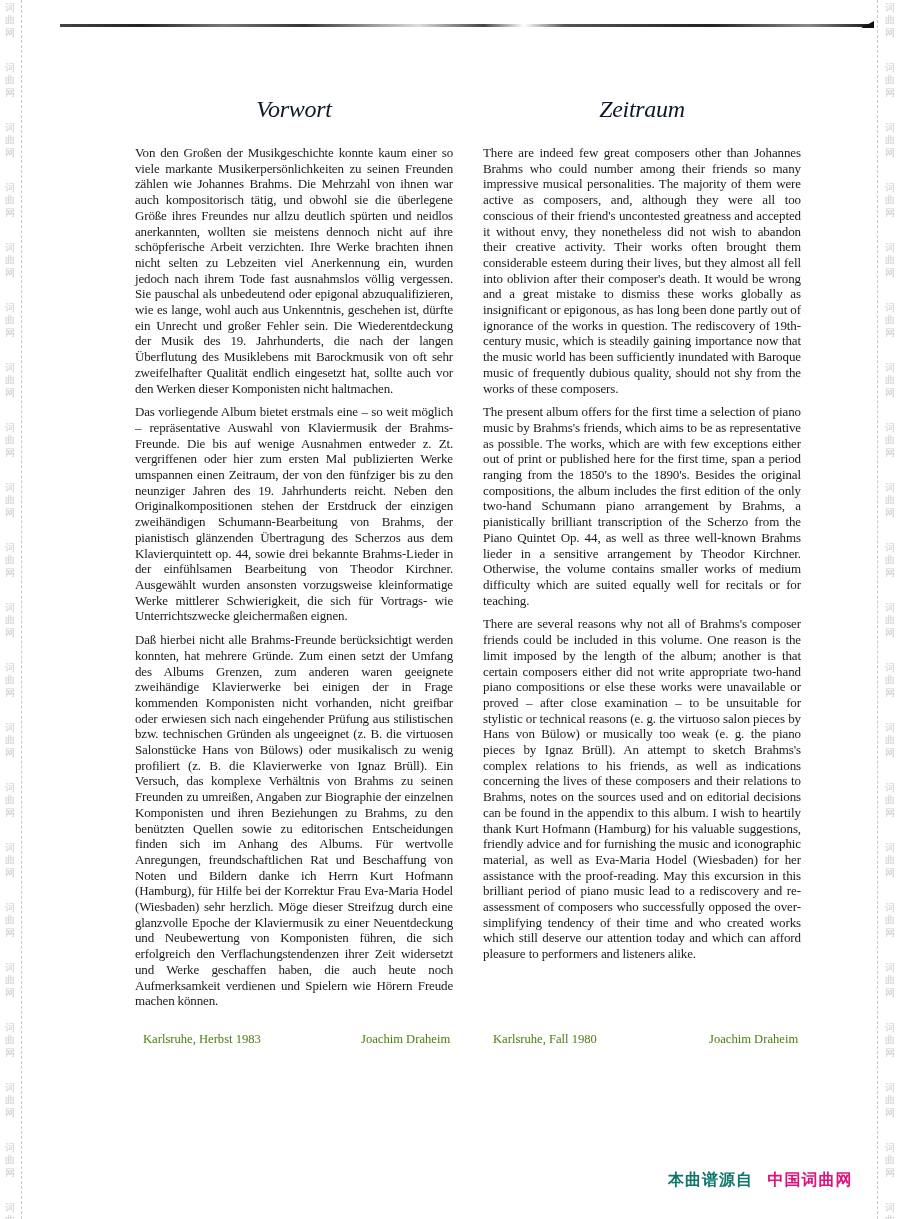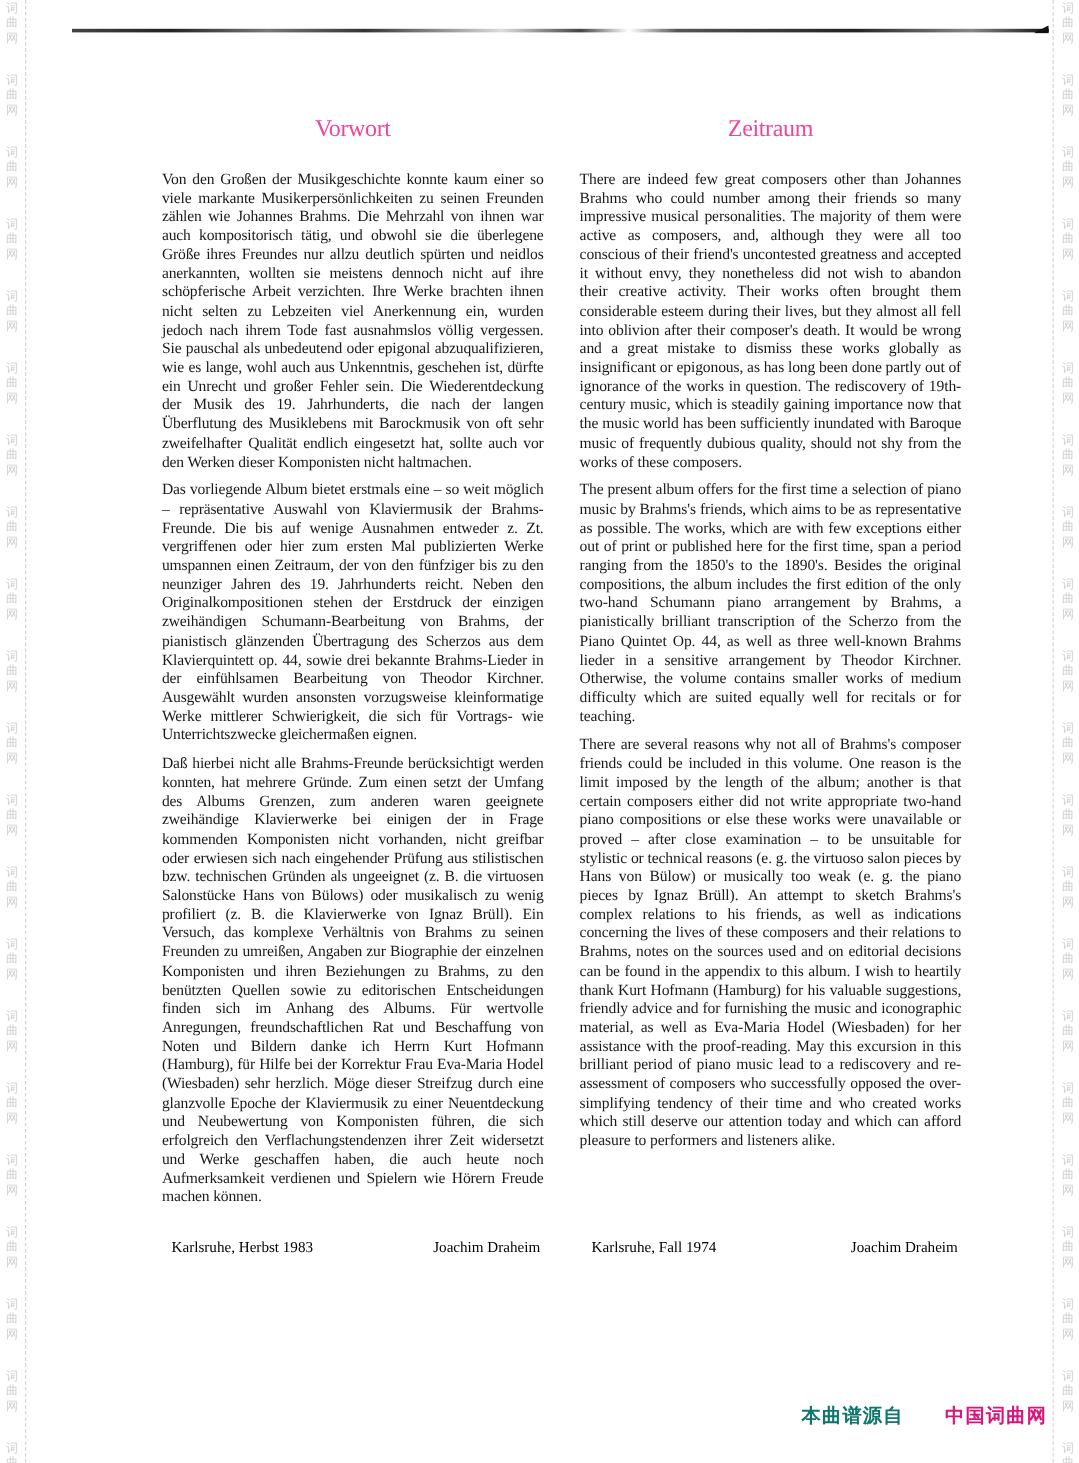--- a/index.html
+++ b/index.html
@@ -39,45 +39,45 @@
     background: #111; clip-path: polygon(100% 0, 100% 100%, 0 100%);
   }
 
   .col {
     position: absolute; top: 96px;
   }
   .col.de { left: 135px; width: 318px; }
   .col.en { left: 483px; width: 318px; }
   .col h1 {
     margin: 0 0 22px 0; font-weight: normal; text-align: center;
-    font-size: 20px; letter-spacing: -0.3px; color: #ec4899;
+    font-size: 24px; letter-spacing: -0.3px; color: #0f172a; font-style: italic;
   }
   .col.de h1 { padding-left: 0; }
   .col p {
     margin: 0 0 8px 0; font-size: 13px; line-height: 15.7px;
     text-align: justify; hyphens: none;
   }
   .col.de p { letter-spacing: -0.15px; }
   .col.en p { letter-spacing: -0.1px; }
 
   .sign {
-    position: absolute; top: 1032px; font-size: 12.6px; color: #000000;
+    position: absolute; top: 1032px; font-size: 12.6px; color: #4d7c0f;
   }
   .sign.de-place { left: 143px; }
   .sign.de-name { left: 361px; }
   .sign.en-place { left: 493px; }
   .sign.en-name { left: 709px; }
 
   .source {
     position: absolute; top: 1170px; left: 668px;
     font-family: "DejaVu Sans", sans-serif; font-weight: bold; font-size: 16px;
     white-space: nowrap;
   }
   .source .prefix { color: #0f766e; letter-spacing: 1px; }
-  .source .site { color: #d8157b; margin-left: 29px; letter-spacing: 1px; }
+  .source .site { color: #d8157b; margin-left: 9px; letter-spacing: 1px; }
 </style>
 </head>
 <body>
 
 <div class="margin-strip left">
   <div class="margin-line"></div>
   <div id="wm-left">
       <div class="wm-stack" style="top: 2px;">
         <span>词</span>
         <span>曲</span>
@@ -306,19 +306,19 @@
 
 <div class="col en">
   <h1>Zeitraum</h1>
   <p>There are indeed few great composers other than Johannes Brahms who could number among their friends so many impressive musical personalities. The majority of them were active as composers, and, although they were all too conscious of their friend's uncontested greatness and accepted it without envy, they nonetheless did not wish to abandon their creative activity. Their works often brought them considerable esteem during their lives, but they almost all fell into oblivion after their composer's death. It would be wrong and a great mistake to dismiss these works globally as insignificant or epigonous, as has long been done partly out of ignorance of the works in question. The rediscovery of 19th-century music, which is steadily gaining importance now that the music world has been sufficiently inundated with Baroque music of frequently dubious quality, should not shy from the works of these composers.</p>
   <p>The present album offers for the first time a selection of piano music by Brahms's friends, which aims to be as representative as possible. The works, which are with few exceptions either out of print or published here for the first time, span a period ranging from the 1850's to the 1890's. Besides the original compositions, the album includes the first edition of the only two-hand Schumann piano arrangement by Brahms, a pianistically brilliant transcription of the Scherzo from the Piano Quintet Op. 44, as well as three well-known Brahms lieder in a sensitive arrangement by Theodor Kirchner. Otherwise, the volume contains smaller works of medium difficulty which are suited equally well for recitals or for teaching.</p>
   <p>There are several reasons why not all of Brahms's composer friends could be included in this volume. One reason is the limit imposed by the length of the album; another is that certain composers either did not write appropriate two-hand piano compositions or else these works were unavailable or proved – after close examination – to be unsuitable for stylistic or technical reasons (e. g. the virtuoso salon pieces by Hans von Bülow) or musically too weak (e. g. the piano pieces by Ignaz Brüll). An attempt to sketch Brahms's complex relations to his friends, as well as indications concerning the lives of these composers and their relations to Brahms, notes on the sources used and on editorial decisions can be found in the appendix to this album. I wish to heartily thank Kurt Hofmann (Hamburg) for his valuable suggestions, friendly advice and for furnishing the music and iconographic material, as well as Eva-Maria Hodel (Wiesbaden) for her assistance with the proof-reading. May this excursion in this brilliant period of piano music lead to a rediscovery and re-assessment of composers who successfully opposed the over-simplifying tendency of their time and who created works which still deserve our attention today and which can afford pleasure to performers and listeners alike.</p>
 </div>
 
 <div class="sign de-place">Karlsruhe, Herbst 1983</div>
 <div class="sign de-name">Joachim Draheim</div>
-<div class="sign en-place">Karlsruhe, Fall 1974</div>
+<div class="sign en-place">Karlsruhe, Fall 1980</div>
 <div class="sign en-name">Joachim Draheim</div>
 
 <div class="source">
   <span class="prefix">本曲谱源自</span>
   <span class="site">中国词曲网</span>
 </div>
 
 </body></html>

